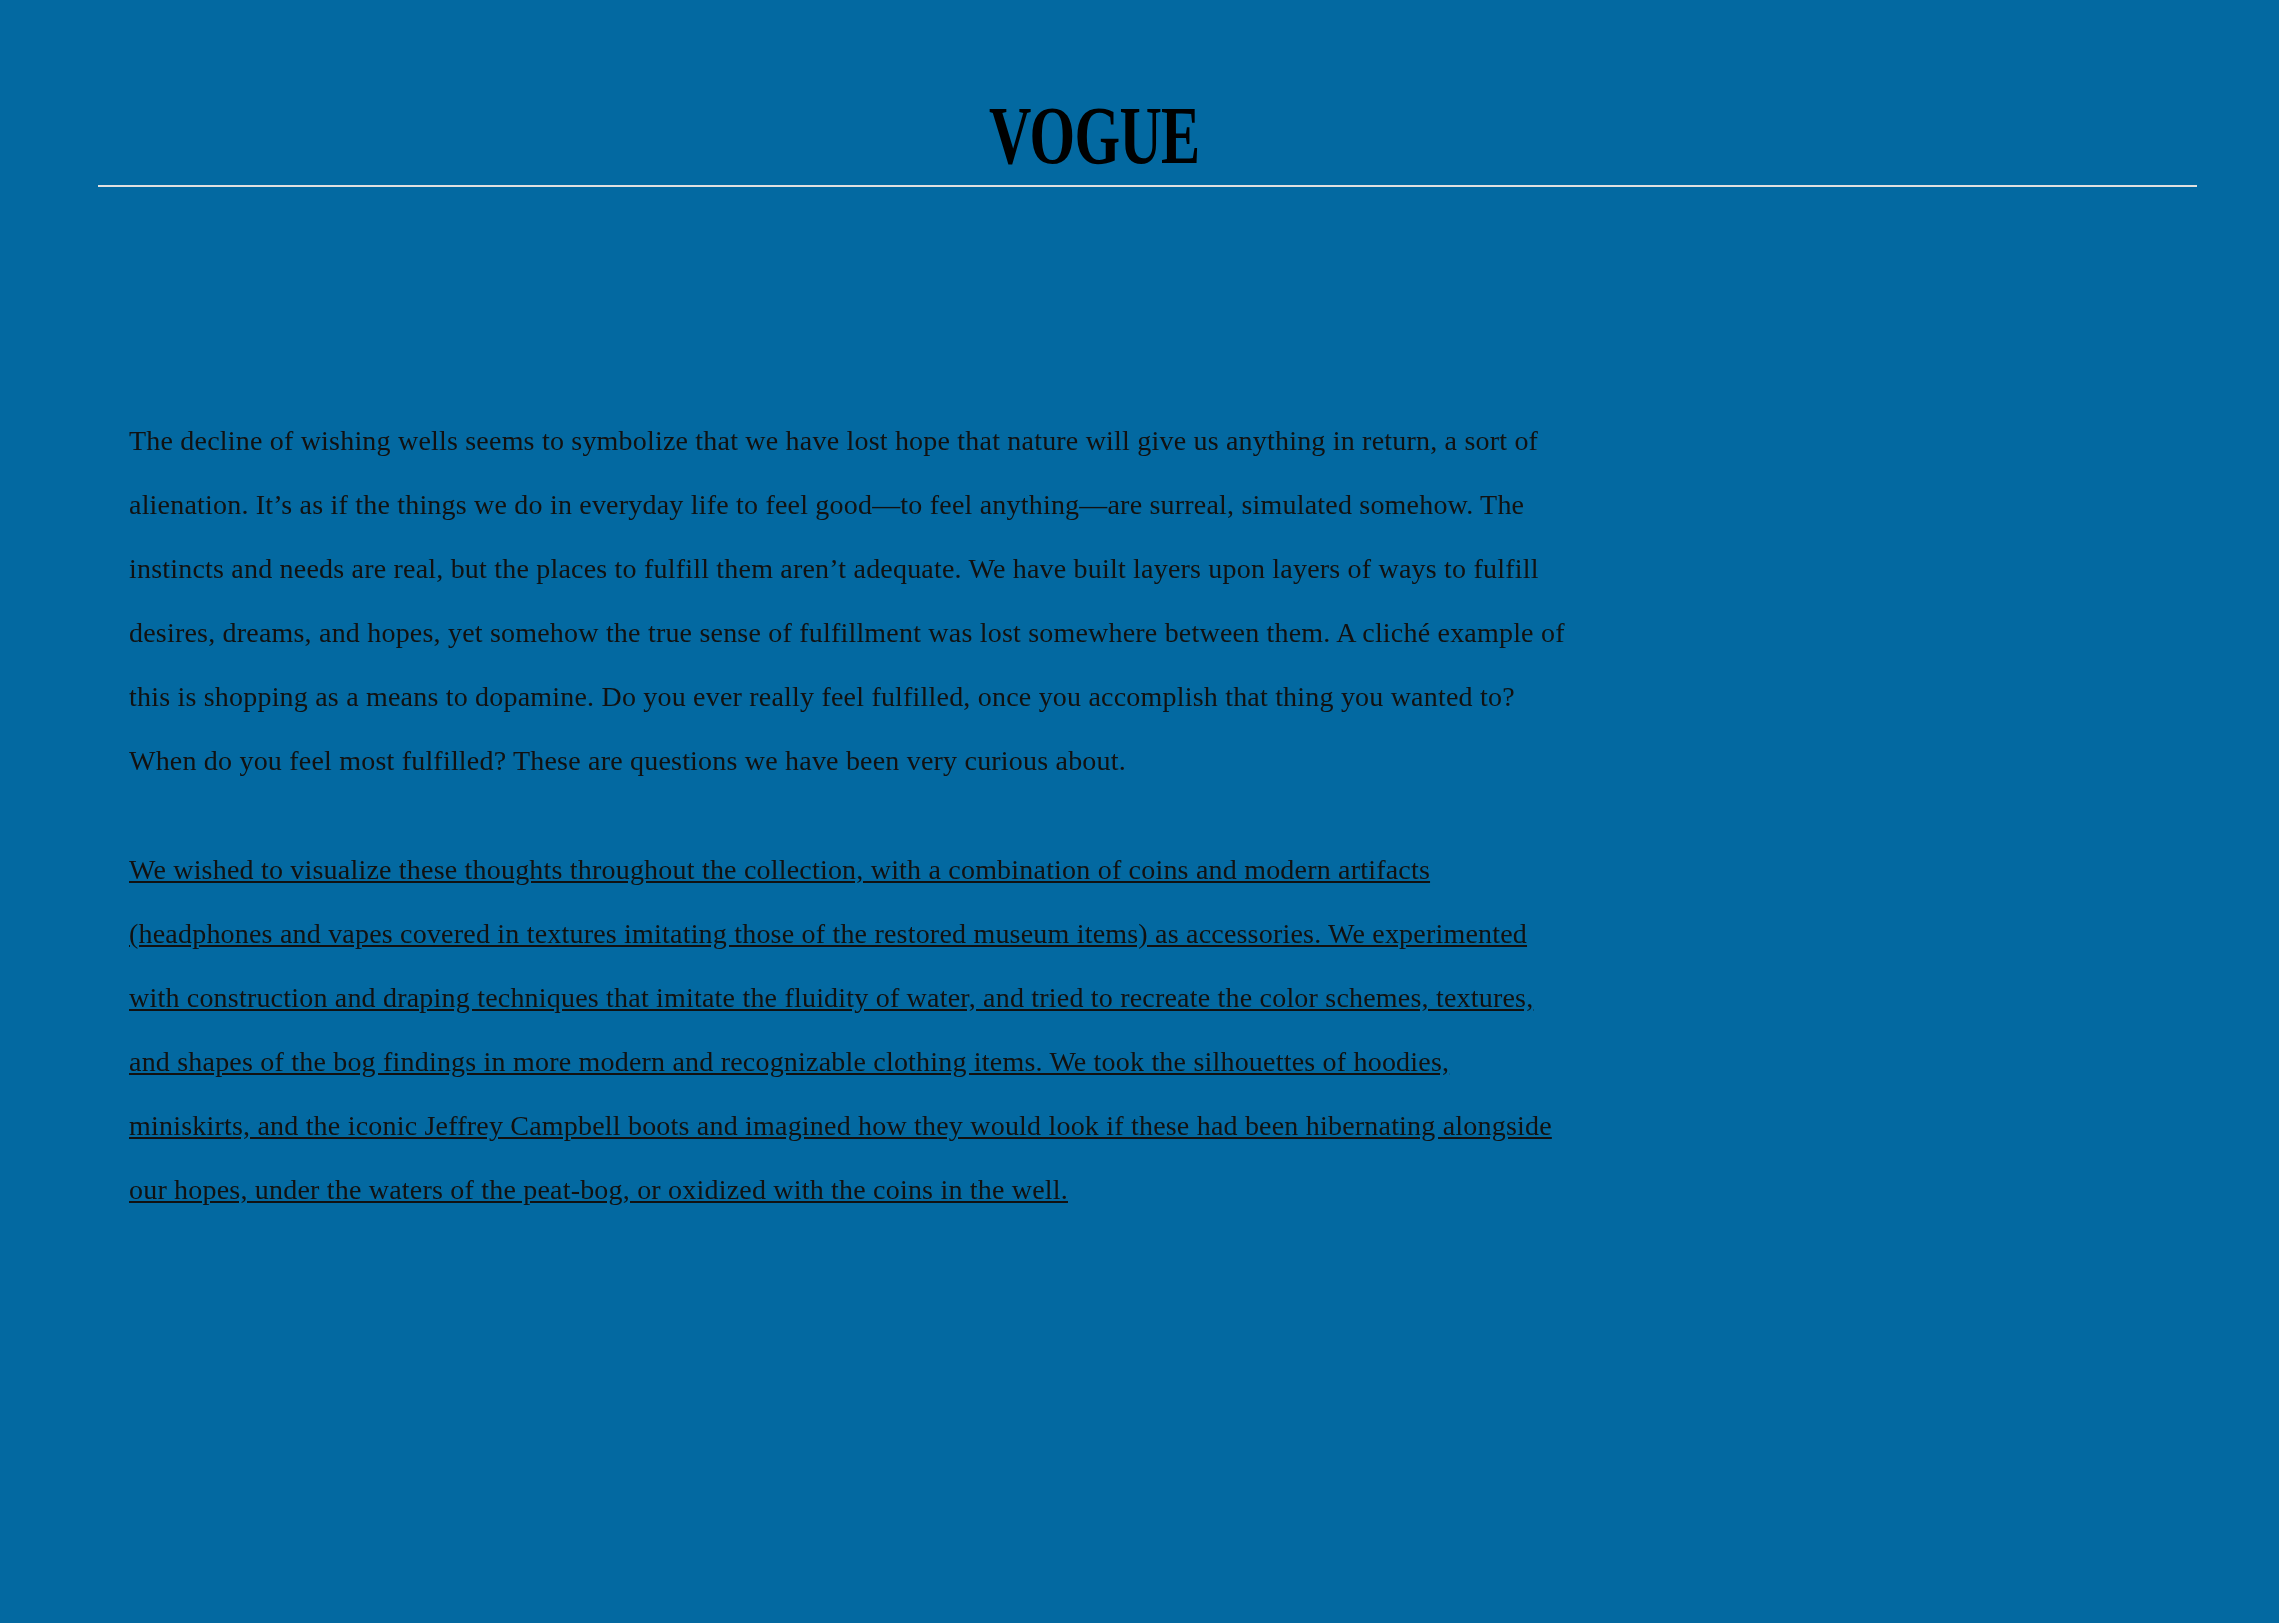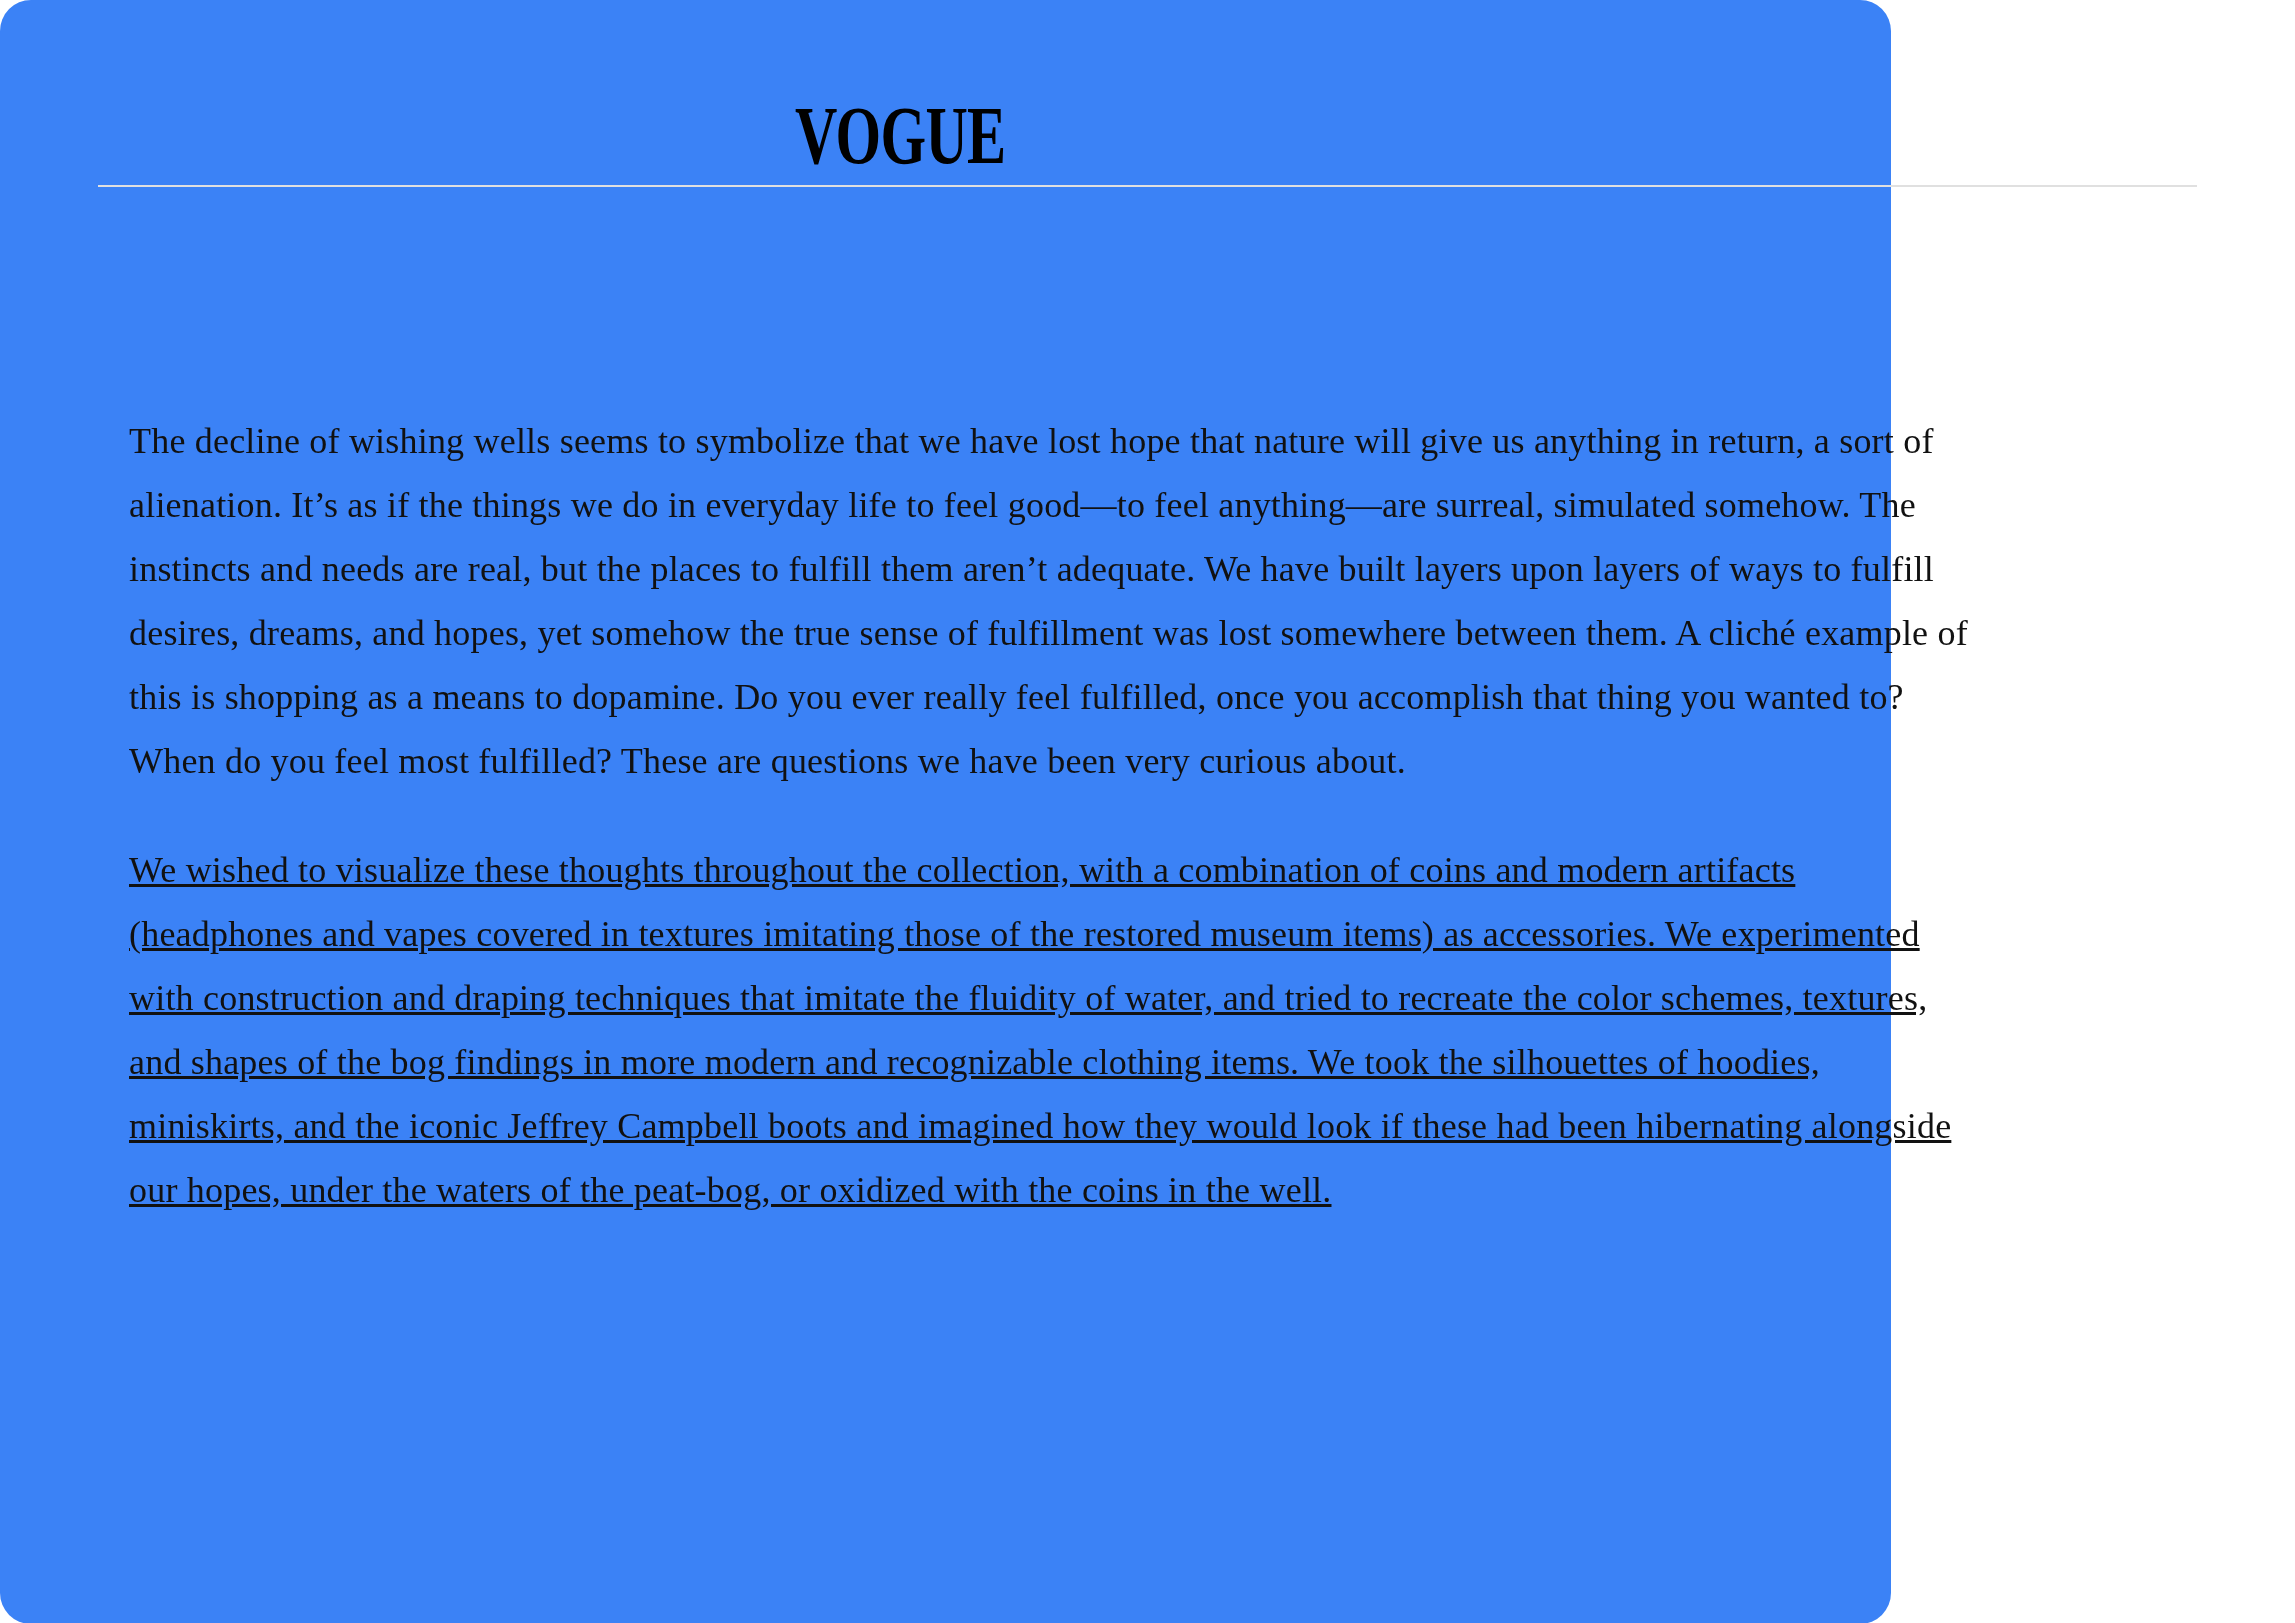--- a/index.html
+++ b/index.html
@@ -6,24 +6,23 @@
     margin: 0;
     padding: 0;
     background: #ffffff;
     width: 2295px;
     height: 1624px;
     overflow: hidden;
     font-family: "Liberation Serif", "DejaVu Serif", serif;
   }
   .page {
     position: relative;
-    width: 1891px;
+    width: 2279px;
     height: 1624px;
-    background: #3b82f6;
-    border-radius: 31px;
+    background: #0369a1;
   }
   
   .masthead {
     position: absolute;
     top: 0; left: 0; right: 0;
     height: 187px;
   }
   .logo-wrap {
     position: absolute;
     top: 95px;
@@ -54,21 +53,21 @@
   }
   
   .article {
     position: absolute;
     left: 129px;
     top: 409px;
     right: 0;
   }
   .para {
     margin: 0;
-    font-size: 36px;
+    font-size: 28px;
     line-height: 64px;
     color: #111111;
     white-space: pre;       
     letter-spacing: 0.2px;
   }
   .para + .para {
     margin-top: 45px;
     text-decoration: underline;
   }
 </style>

